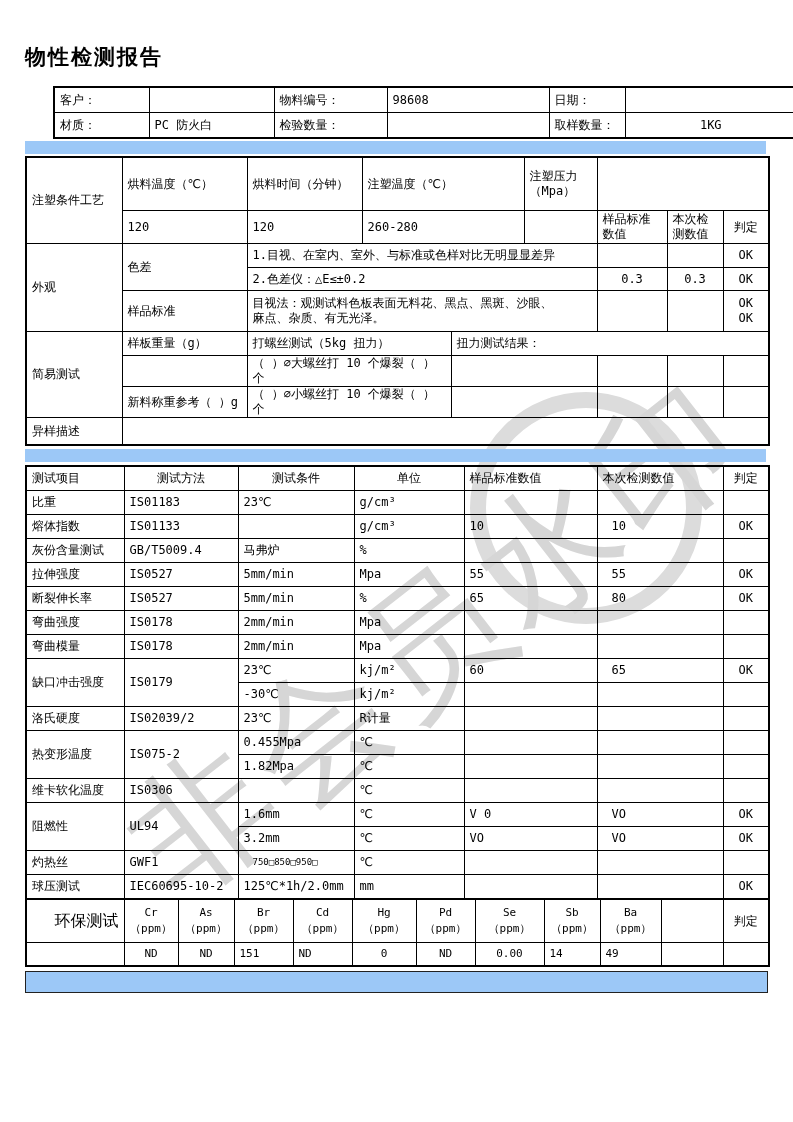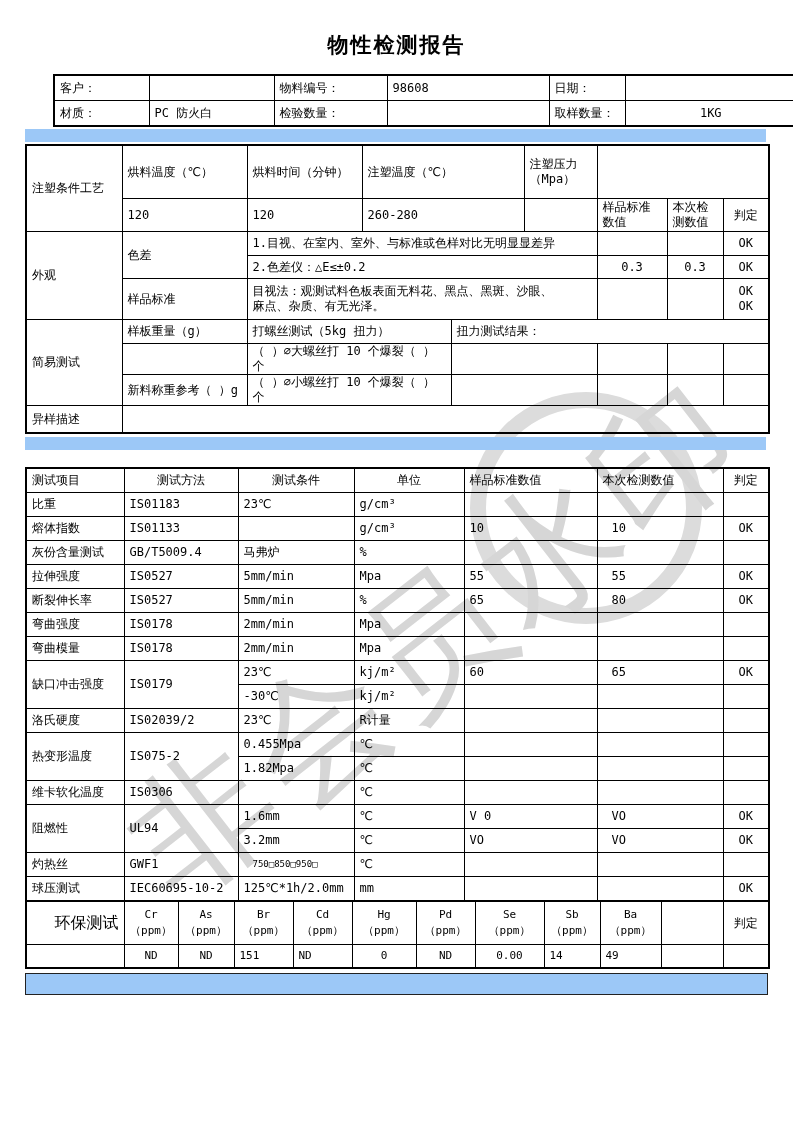--- a/index.html
+++ b/index.html
@@ -1,19 +1,19 @@
 <!DOCTYPE html>
 <html><head>
 <meta charset="utf-8">
 <style>
   html,body{margin:0;padding:0;background:#e9e9e9;}
   .page{position:relative;width:793px;height:1122px;background:#ffffff;margin:0 auto;
         font-family:"DejaVu Sans Mono","DejaVu Sans","Liberation Sans",sans-serif;color:#000;overflow:hidden;}
   .content{position:relative;z-index:2;margin-left:25px;width:743px;}
-  .title{padding-top:32px;height:26px;line-height:26px;text-align:center;
+  .title{padding-top:44px;height:26px;line-height:26px;
          font-size:21px;font-weight:bold;letter-spacing:2px;
          font-family:Liberation Sans, sans-serif;}
   table{border-collapse:collapse;table-layout:fixed;width:743px;background:transparent;}
   table.t{border:2px solid #000;}
   td{border:1px solid #000;font-size:12px;padding:0 5px;vertical-align:middle;
      overflow:hidden;white-space:pre-line;line-height:1.25;}
   .c{text-align:center;}
   .band{width:741px;height:13px;background:#9CC8F7;}
   .band-top{margin-top:2px;}
   .band-mid{margin-top:3px;}
@@ -21,21 +21,21 @@
   
   .info{margin-top:16px;margin-left:28px;}
   .info td{height:24px;}
   
   .mid{margin-top:2px;}
   .mid .h54 td{height:52px;} .mid .h34 td{height:32px;} .mid .h25 td{height:23px;}
   .mid .h24 td{height:22px;} .mid .h42 td{height:40px;} .mid .h28 td{height:26px;}
   .mid td.seclabel{vertical-align:middle;}
   .small-hdr{font-size:12px;}
   
-  .main{margin-top:17px;}
+  .main{margin-top:3px;}
   .main td{height:23px;}
   .main tr.hdr td{text-align:center;}
   .main tr.hdr td.l,.main td.l{text-align:left;}
   .main td.det{padding-left:14px;}
   .cond-small{font-size:9px;padding-left:14px;}
   
   .rohs{margin-top:-2px;}
   .rohs td{text-align:center;font-size:11px;height:22px;}
   .rohs tr.ehdr td{height:42px;line-height:1.5;}
   .rohs td.lbl{text-align:right;font-size:16px;}

